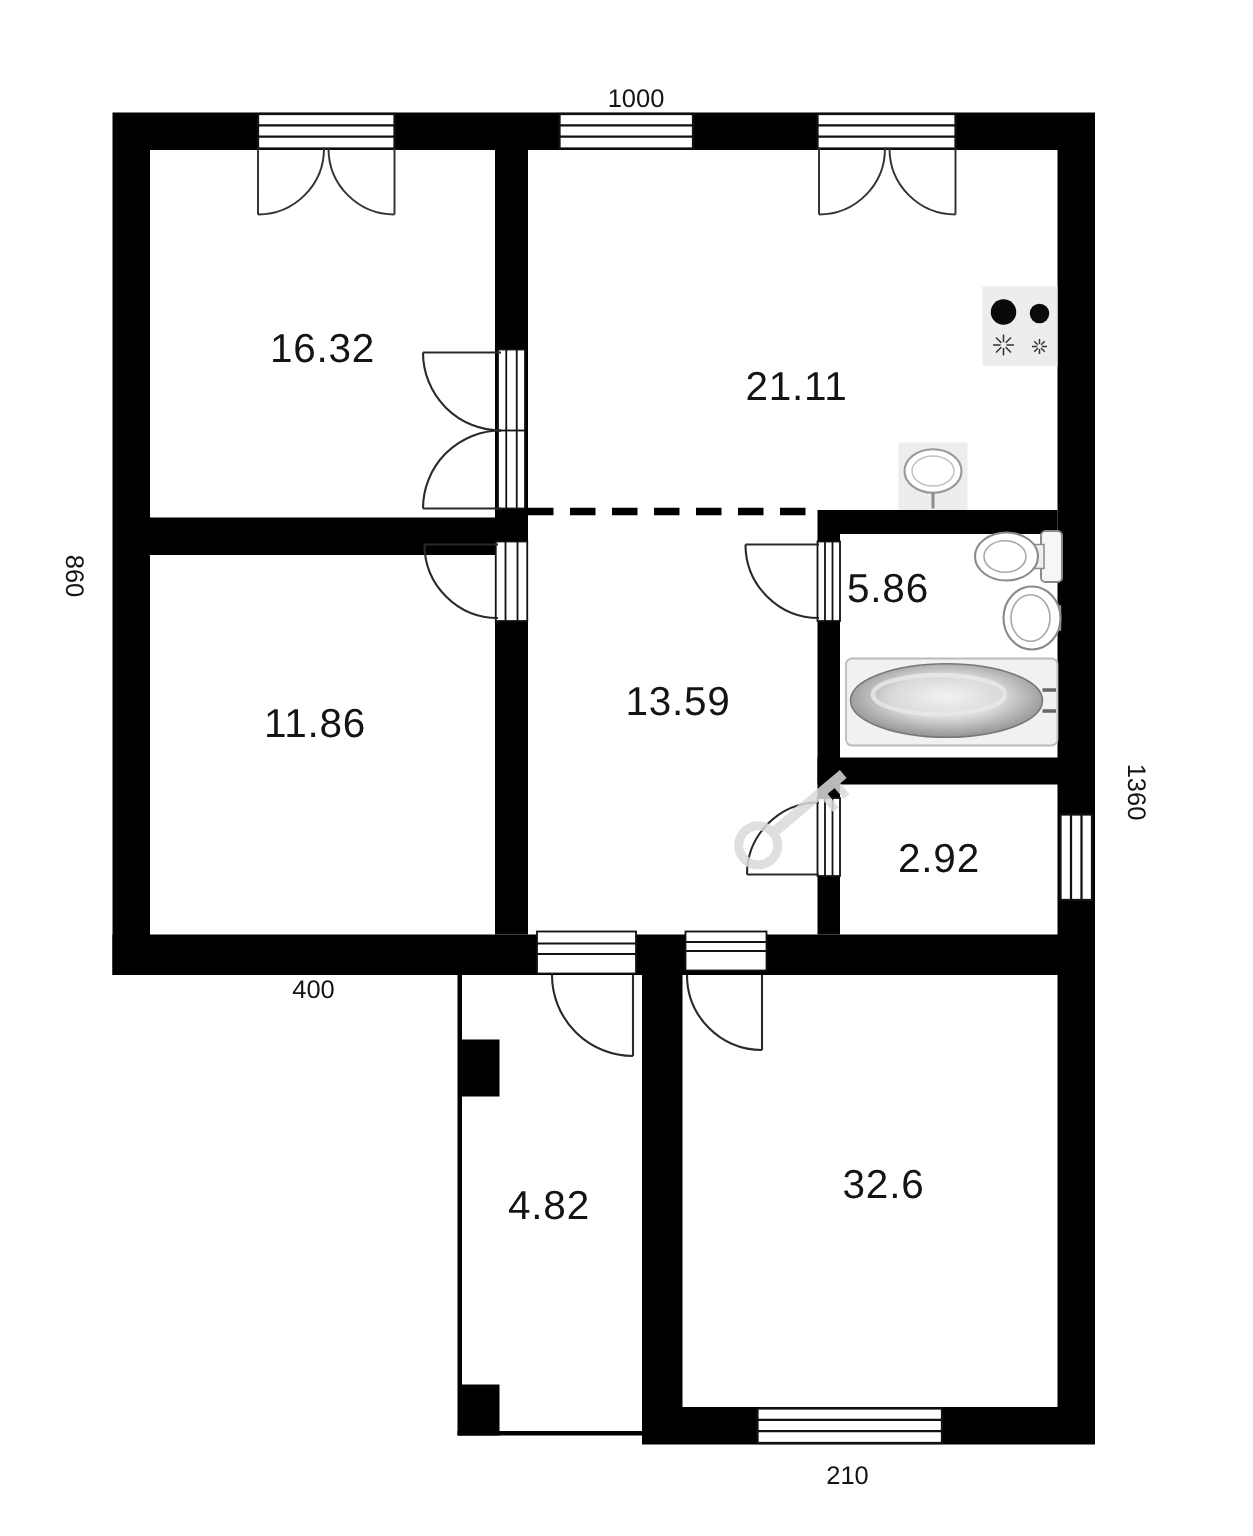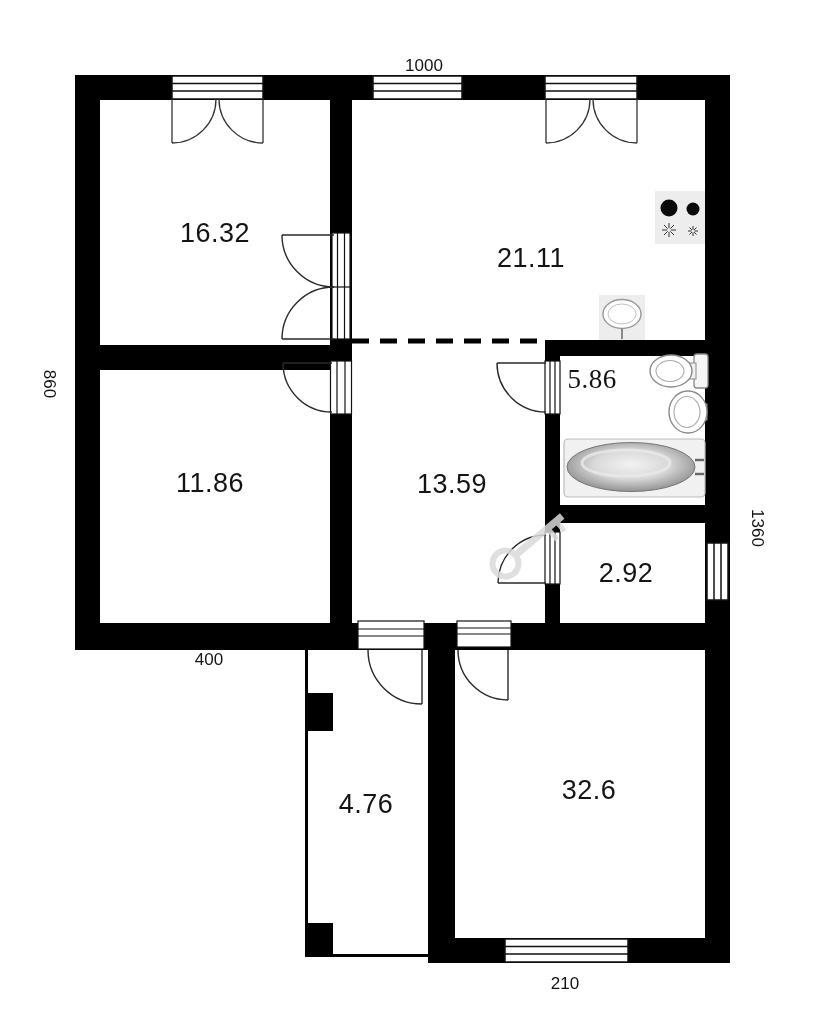--- a/index.html
+++ b/index.html
@@ -188,24 +188,24 @@
       <line x1="511" y1="543" x2="572" y2="543" stroke-width="7"></line>
       <line x1="553" y1="546" x2="553" y2="558" stroke-width="5"></line>
       <line x1="564" y1="546" x2="564" y2="556" stroke-width="5"></line>
     </g>
   </svg>
 
 
   <div class="lbl room-lbl" style="left:215px;top:233px;">16.32</div>
   <div class="lbl room-lbl" style="left:531px;top:258px;">21.11</div>
   <div class="lbl room-lbl" style="left:210px;top:483px;">11.86</div>
-  <div class="lbl room-lbl" style="left:452px;top:484px;">13.59</div>
-  <div class="lbl room-lbl" style="left:592px;top:379px;font-family:Liberation Serif, serif;">5.86</div>
+  <div class="lbl room-lbl" style="left:452px;top:468px;">13.59</div>
+  <div class="lbl room-lbl" style="left:592px;top:393px;">5.86</div>
   <div class="lbl room-lbl" style="left:626px;top:573px;">2.92</div>
-  <div class="lbl room-lbl" style="left:366px;top:804px;">4.76</div>
+  <div class="lbl room-lbl" style="left:366px;top:804px;">4.82</div>
   <div class="lbl room-lbl" style="left:589px;top:790px;">32.6</div>
 
   <div class="lbl dim-lbl" style="left:424px;top:66px;">1000</div>
   <div class="lbl dim-lbl dim-vert" style="left:49px;top:384px;">860</div>
   <div class="lbl dim-lbl" style="left:209px;top:660px;">400</div>
   <div class="lbl dim-lbl dim-vert" style="left:757px;top:528px;">1360</div>
   <div class="lbl dim-lbl" style="left:565px;top:984px;">210</div>
 
 </div>
 

